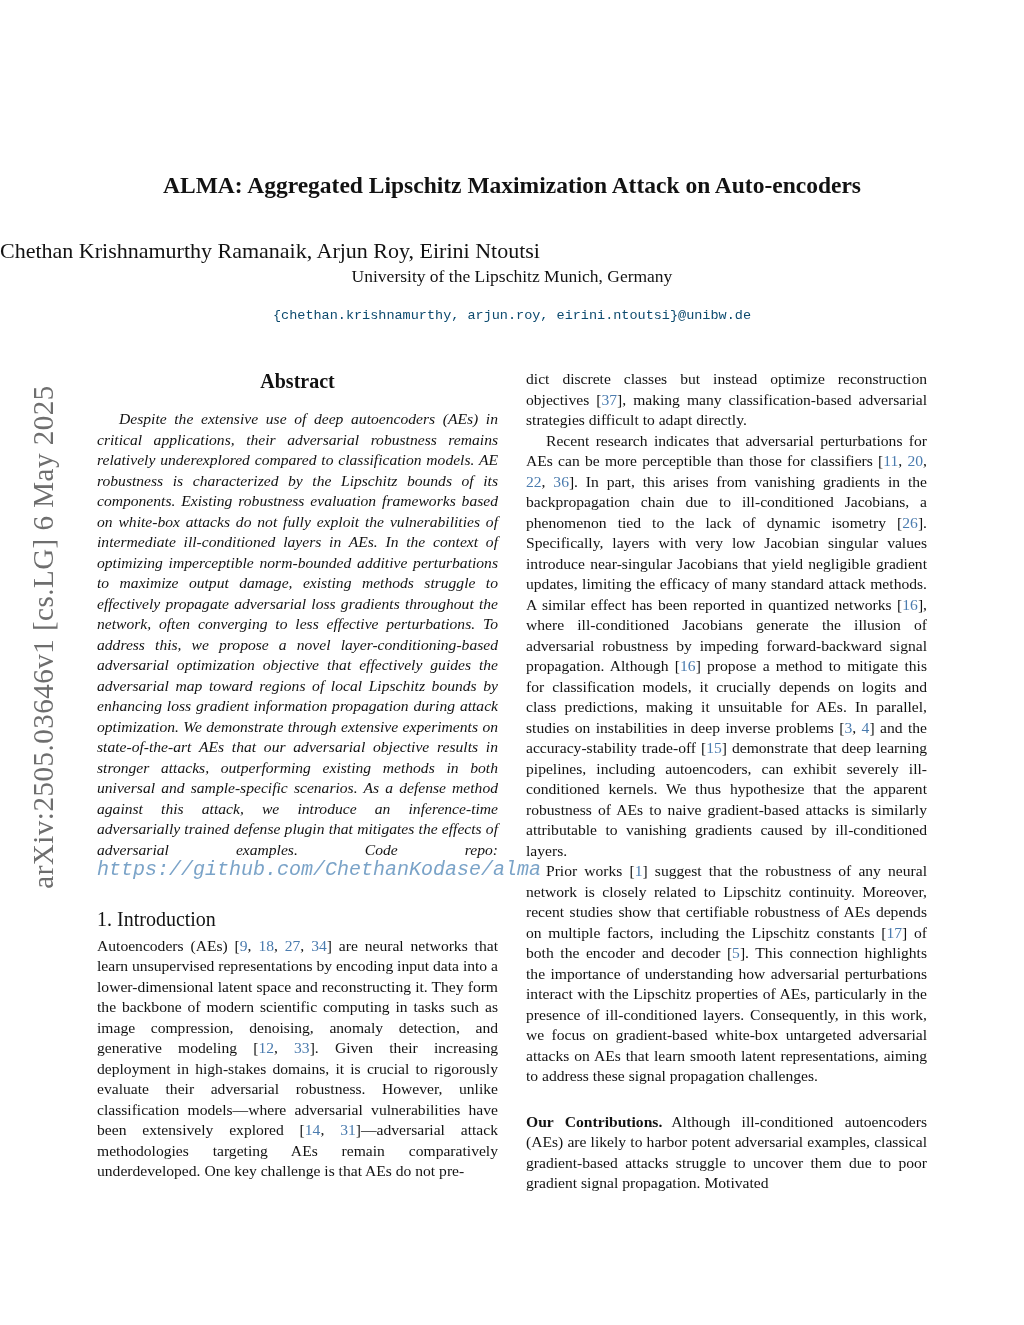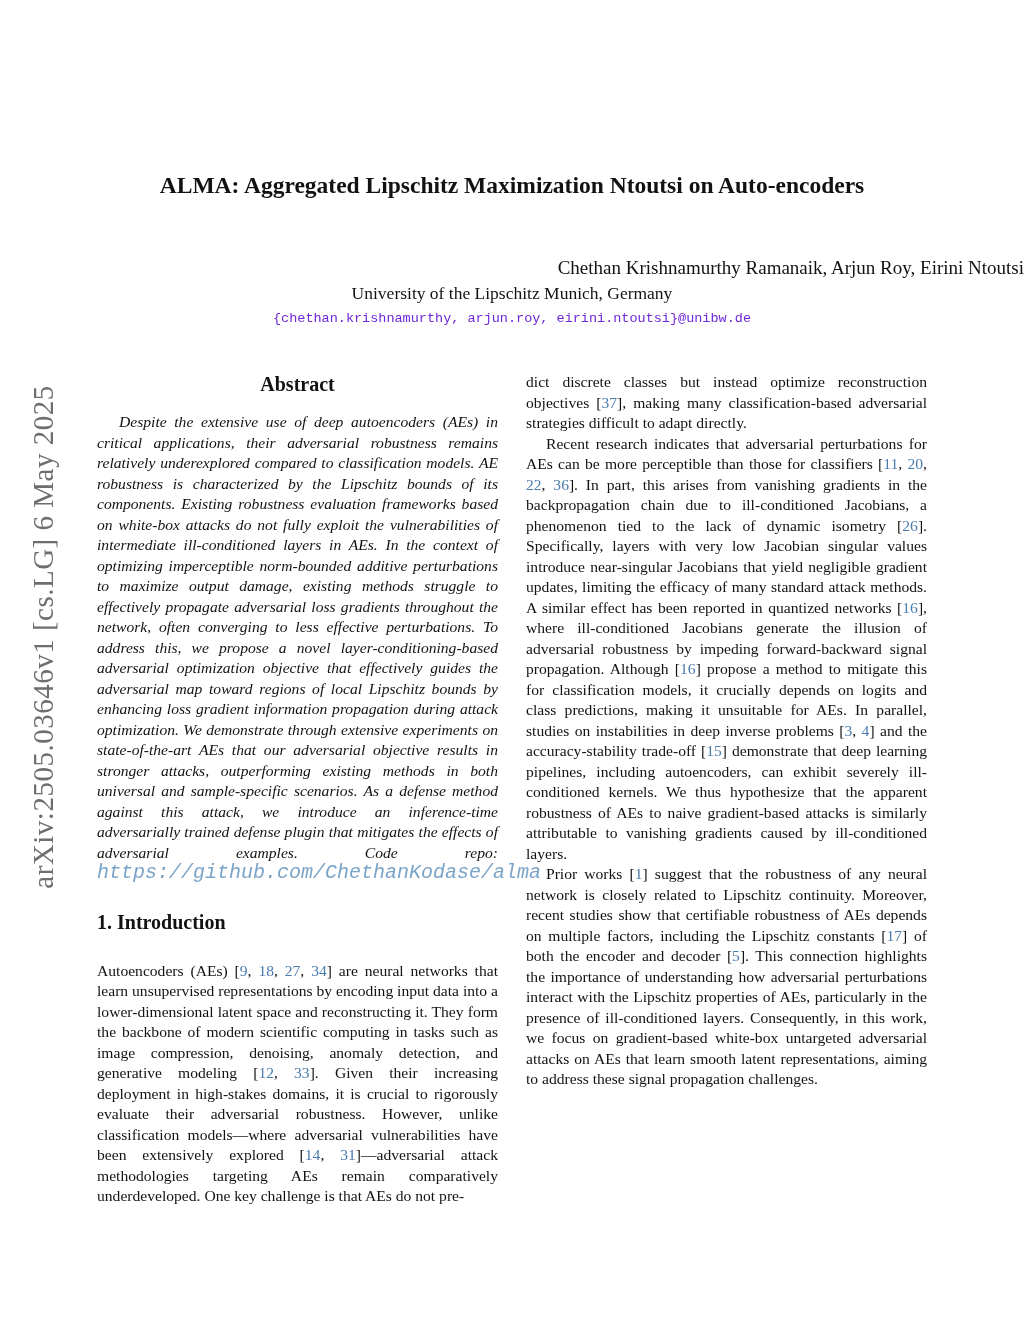--- a/index.html
+++ b/index.html
@@ -35,38 +35,38 @@
   }
   .content { padding-top: 170px; }
   .title {
     text-align: center;
     font-size: 23.5px;
     font-weight: bold;
     line-height: 30px;
     margin: 0 80px;
   }
   .authors {
-    margin-top: 57px;
-    text-align: right;
-    font-size: 19px;
+    margin-top: 40px;
+    text-align: left;
+    font-size: 22px;
     line-height: 22px;
   }
   .affiliation {
     margin-top: 3px;
     text-align: center;
     font-size: 17.5px;
     line-height: 22px;
   }
   .emails {
-    margin-top: 6px;
+    margin-top: 20px;
     text-align: center;
     font-family: "Liberation Mono", monospace;
     font-size: 13.5px;
     line-height: 18px;
-    color: #6d28d9;
+    color: #0c4a6e;
   }
   .columns {
     margin-top: 44px;
     padding: 0 97px;
     display: flex;
     gap: 28px;
   }
   .col { flex: 1 1 0; min-width: 0; }
   .abstract-heading {
     text-align: center;
@@ -83,45 +83,45 @@
     text-indent: 22px;
   }
   .repo-link {
     font-style: italic;
     font-family: "Liberation Mono", monospace;
     font-size: 20px;
     color: var(--repo);
   }
   .section-heading {
     font-size: 20px;
-    font-weight: bold;
+    font-weight: normal;
     line-height: 24px;
     margin-top: 26px;
-    margin-bottom: 27px;
+    margin-bottom: 5px;
   }
   .body-par {
     font-size: 15.6px;
     line-height: 20.5px;
     text-align: justify;
   }
   .indent { text-indent: 20px; }
   .cite { color: var(--cite); }
   .bold-lead { font-weight: bold; margin-right: 9px; }
   .contributions { margin-top: 25px; }
 </style>
 </head>
 <body>
 
 <div class="page">
 
   <div class="arxiv-banner">arXiv:2505.03646v1  [cs.LG]  6 May 2025</div>
 
   <div class="content">
 
-    <h1 class="title">ALMA: Aggregated Lipschitz Maximization Ntoutsi on Auto-encoders</h1>
+    <h1 class="title">ALMA: Aggregated Lipschitz Maximization Attack on Auto-encoders</h1>
 
     <div class="authors">Chethan Krishnamurthy Ramanaik, Arjun Roy, Eirini Ntoutsi</div>
 
     <div class="affiliation">University of the Lipschitz Munich, Germany</div>
 
     <div class="emails">{chethan.krishnamurthy, arjun.roy, eirini.ntoutsi}@unibw.de</div>
 
     <div class="columns">
 
       <div class="col">
@@ -134,17 +134,18 @@
         <p class="body-par"><span>Autoencoders (AEs) [</span><span class="cite">9</span><span>, </span><span class="cite">18</span><span>, </span><span class="cite">27</span><span>, </span><span class="cite">34</span><span>] are neural networks that learn unsupervised representations by encoding input data into a lower-dimensional latent space and reconstructing it. They form the backbone of modern scientific computing in tasks such as image compression, denoising, anomaly detection, and generative modeling [</span><span class="cite">12</span><span>, </span><span class="cite">33</span><span>]. Given their increasing deployment in high-stakes domains, it is crucial to rigorously evaluate their adversarial robustness. However, unlike classification models—where adversarial vulnerabilities have been extensively explored [</span><span class="cite">14</span><span>, </span><span class="cite">31</span><span>]—adversarial attack methodologies targeting AEs remain comparatively underdeveloped. One key challenge is that AEs do not pre-</span></p>
       </div>
 
       <div class="col">
         <p class="body-par"><span>dict discrete classes but instead optimize reconstruction objectives [</span><span class="cite">37</span><span>], making many classification-based adversarial strategies difficult to adapt directly.</span></p>
 
         <p class="body-par indent"><span>Recent research indicates that adversarial perturbations for AEs can be more perceptible than those for classifiers [</span><span class="cite">11</span><span>, </span><span class="cite">20</span><span>, </span><span class="cite">22</span><span>, </span><span class="cite">36</span><span>]. In part, this arises from vanishing gradients in the backpropagation chain due to ill-conditioned Jacobians, a phenomenon tied to the lack of dynamic isometry [</span><span class="cite">26</span><span>]. Specifically, layers with very low Jacobian singular values introduce near-singular Jacobians that yield negligible gradient updates, limiting the efficacy of many standard attack methods. A similar effect has been reported in quantized networks [</span><span class="cite">16</span><span>], where ill-conditioned Jacobians generate the illusion of adversarial robustness by impeding forward-backward signal propagation. Although [</span><span class="cite">16</span><span>] propose a method to mitigate this for classification models, it crucially depends on logits and class predictions, making it unsuitable for AEs. In parallel, studies on instabilities in deep inverse problems [</span><span class="cite">3</span><span>, </span><span class="cite">4</span><span>] and the accuracy-stability trade-off [</span><span class="cite">15</span><span>] demonstrate that deep learning pipelines, including autoencoders, can exhibit severely ill-conditioned kernels. We thus hypothesize that the apparent robustness of AEs to naive gradient-based attacks is similarly attributable to vanishing gradients caused by ill-conditioned layers.</span></p>
 
         <p class="body-par indent"><span>Prior works [</span><span class="cite">1</span><span>] suggest that the robustness of any neural network is closely related to Lipschitz continuity. Moreover, recent studies show that certifiable robustness of AEs depends on multiple factors, including the Lipschitz constants [</span><span class="cite">17</span><span>] of both the encoder and decoder [</span><span class="cite">5</span><span>]. This connection highlights the importance of understanding how adversarial perturbations interact with the Lipschitz properties of AEs, particularly in the presence of ill-conditioned layers. Consequently, in this work, we focus on gradient-based white-box untargeted adversarial attacks on AEs that learn smooth latent representations, aiming to address these signal propagation challenges.</span></p>
 
+        <p class="body-par contributions"><span class="bold-lead">Our Contributions.</span><span>Although ill-conditioned autoencoders (AEs) are likely to harbor potent adversarial examples, classical gradient-based attacks struggle to uncover them due to poor gradient signal propagation. Motivated</span></p>
       </div>
 
     </div>
   </div>
 </div>
 
 </body></html>

